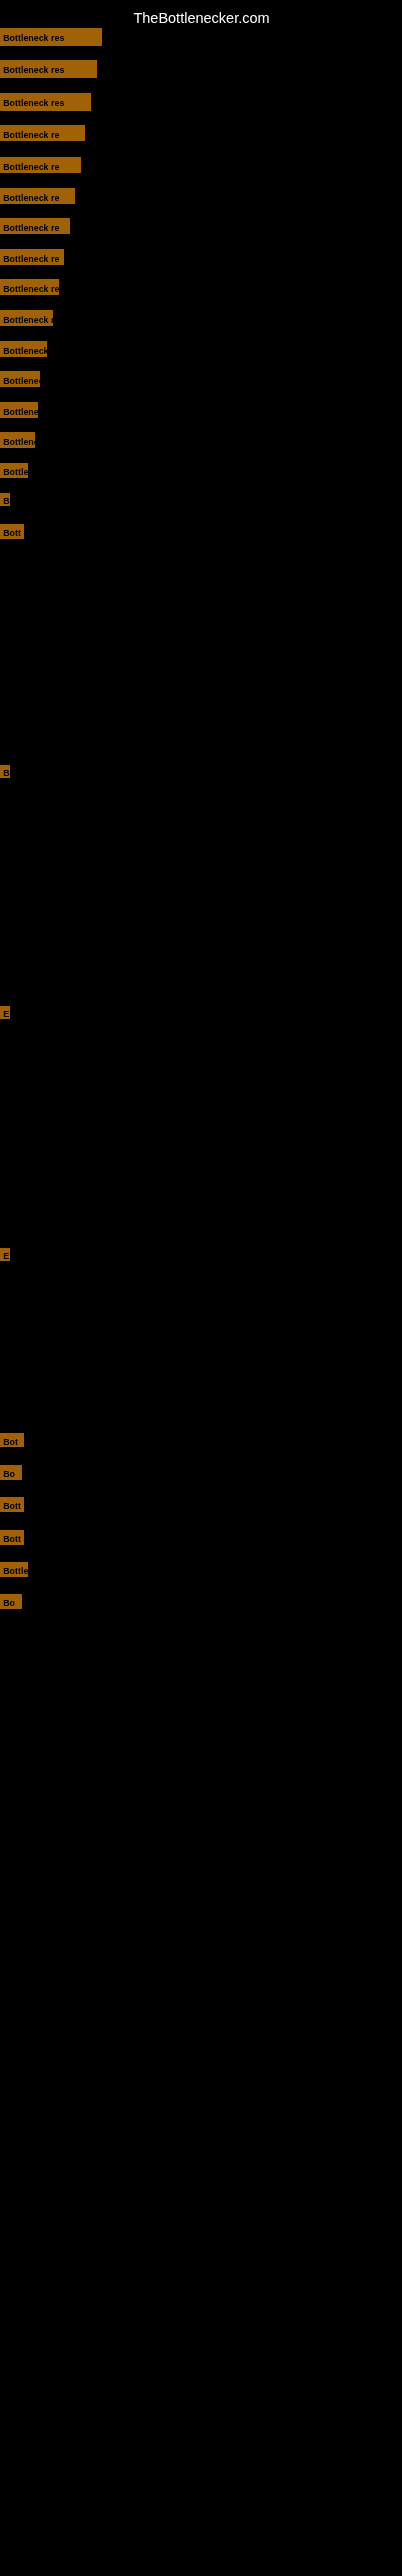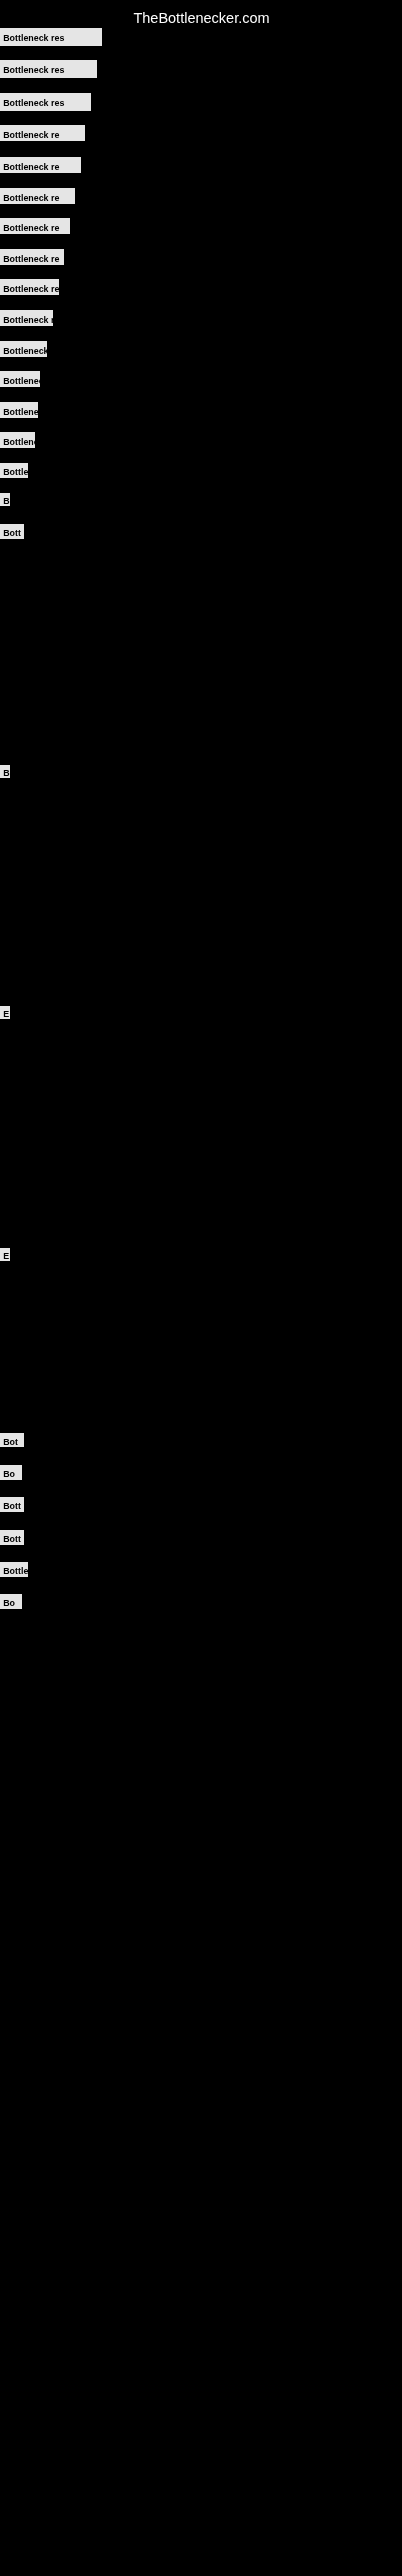--- a/index.html
+++ b/index.html
@@ -15,21 +15,21 @@
       font-size: 14.5px;
       text-align: center;
       padding: 6.4px 0;
       position: absolute;
       top: 4px;
       left: 0;
       right: 0;
     }
     .bar-label {
       position: absolute;
-      background-color: #e5e5e5;
+      background-color: #a16207;
       color: #000;
       font-size: 8.9px;
       font-weight: bold;
       padding: 1.6px 3.2px;
       white-space: nowrap;
       overflow: hidden;
     }
   </style>
 </head>
 <body>

